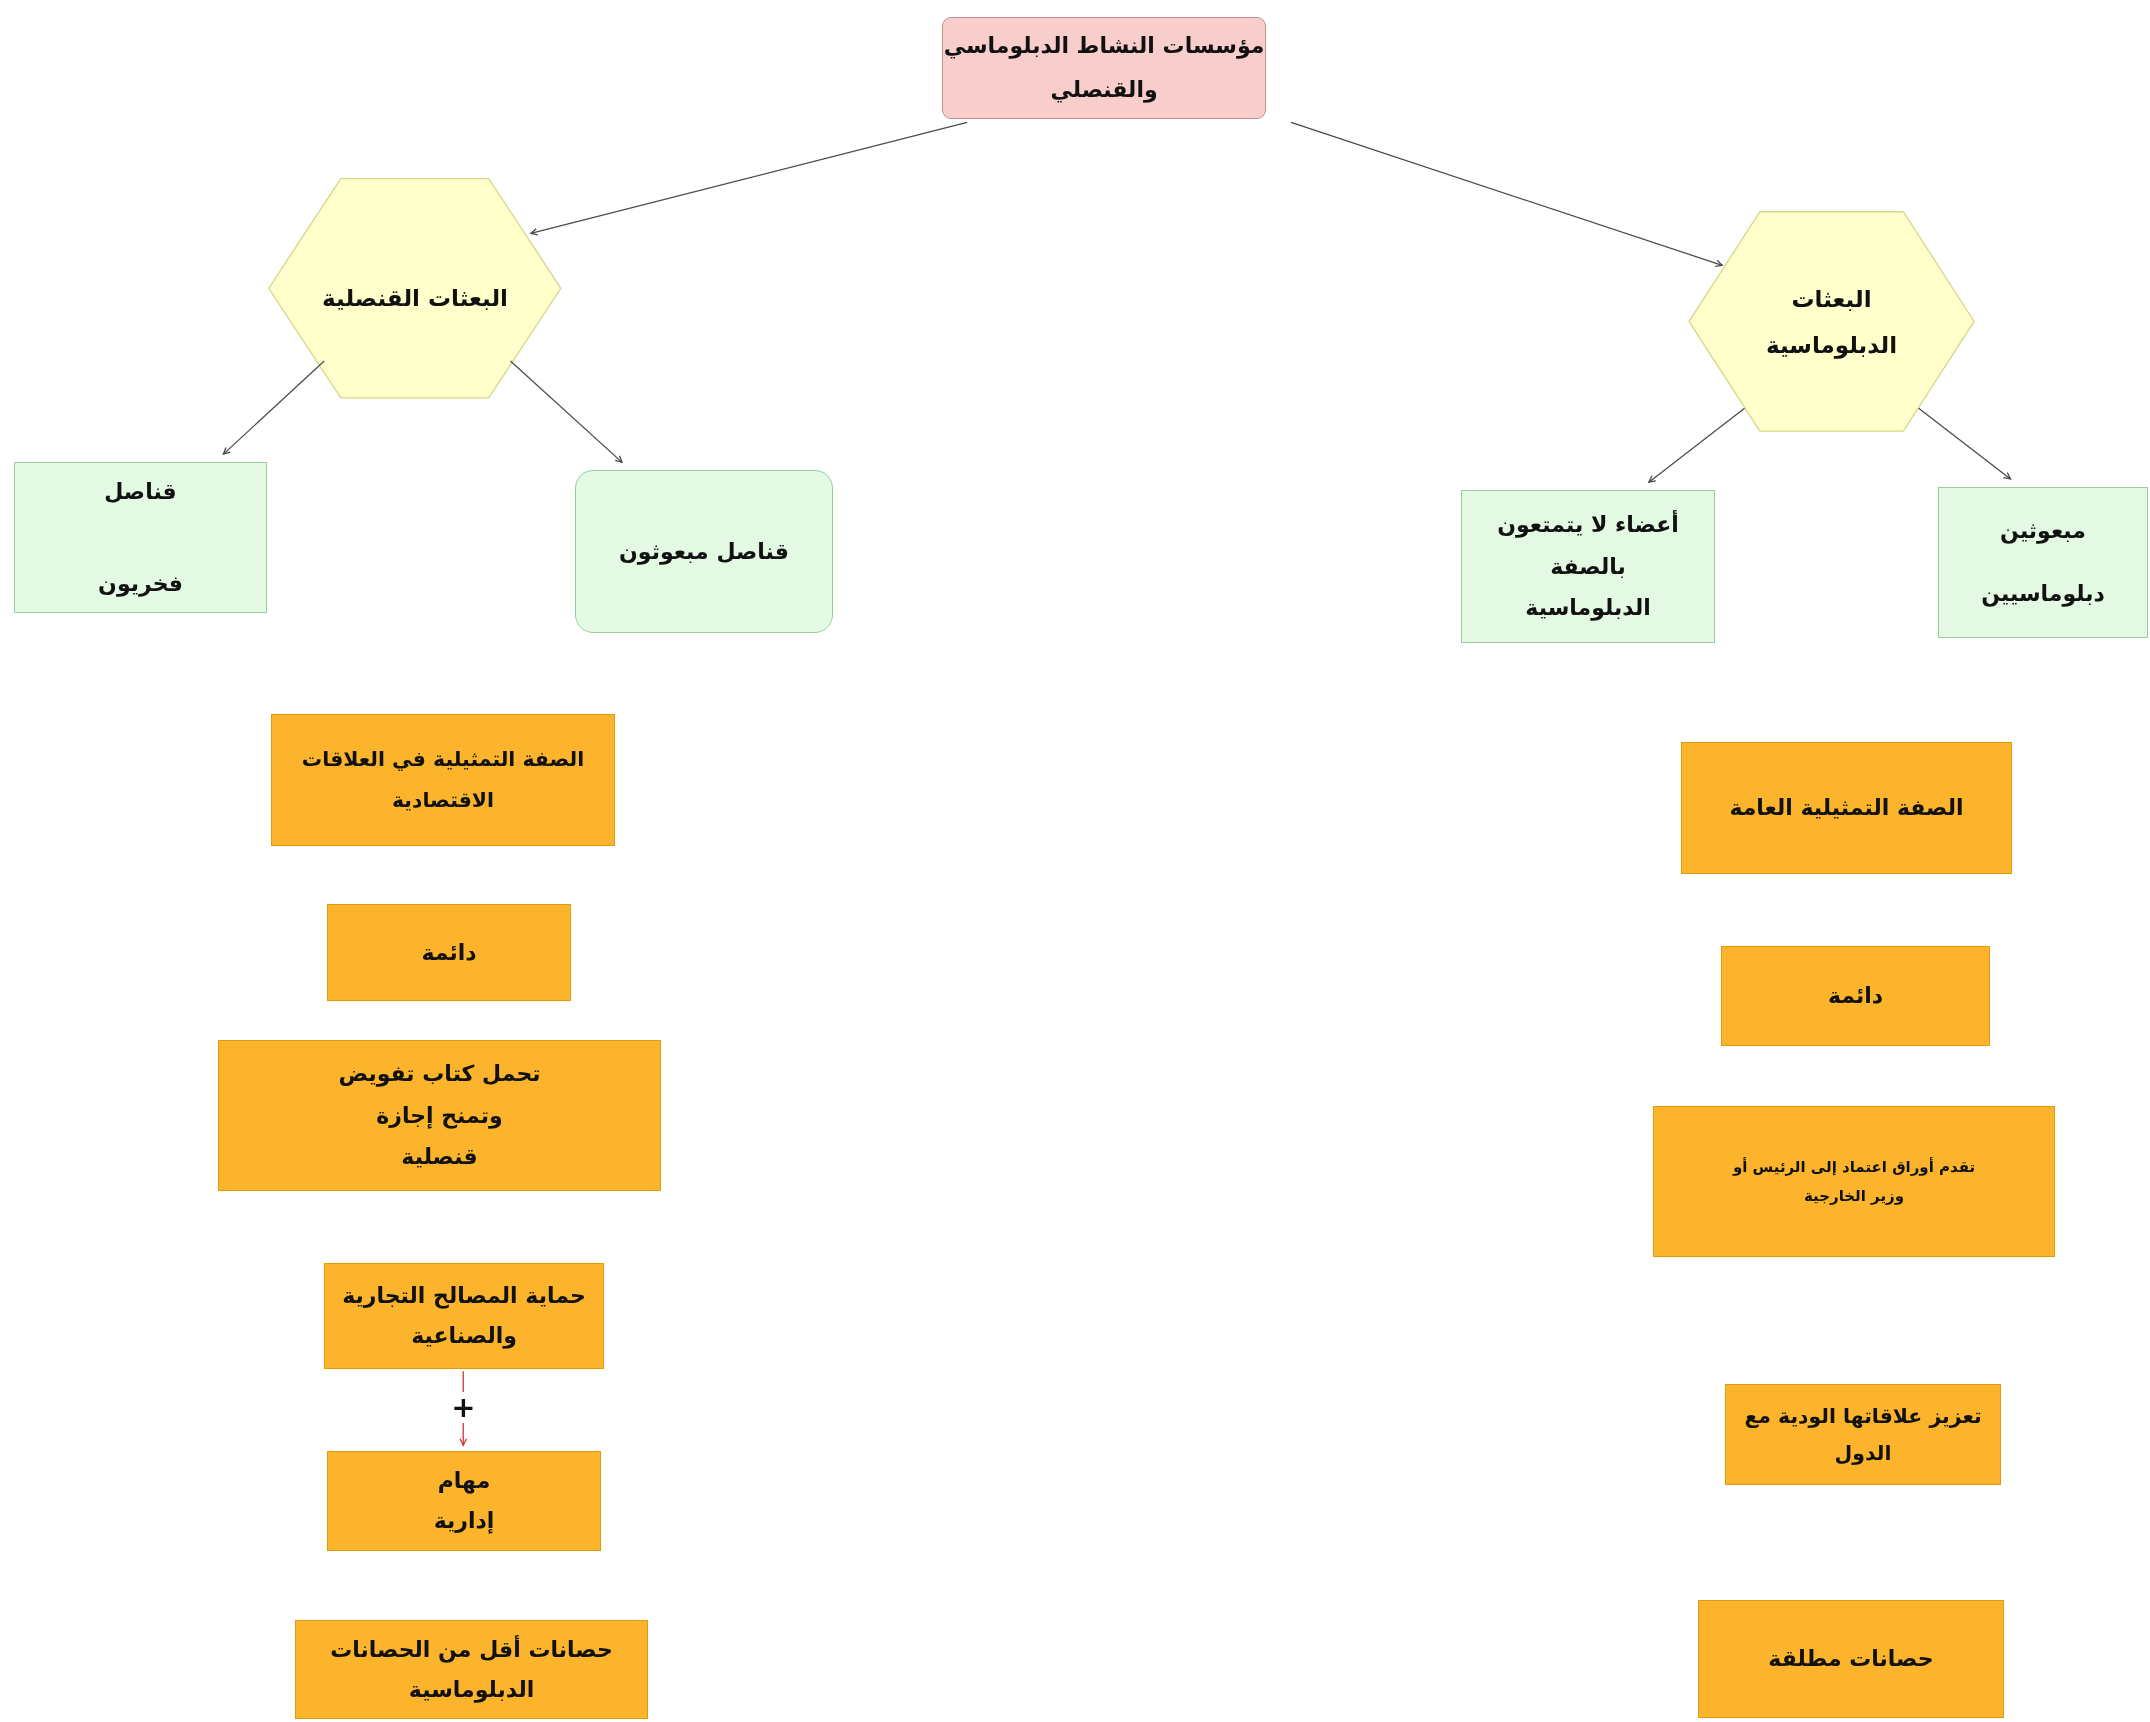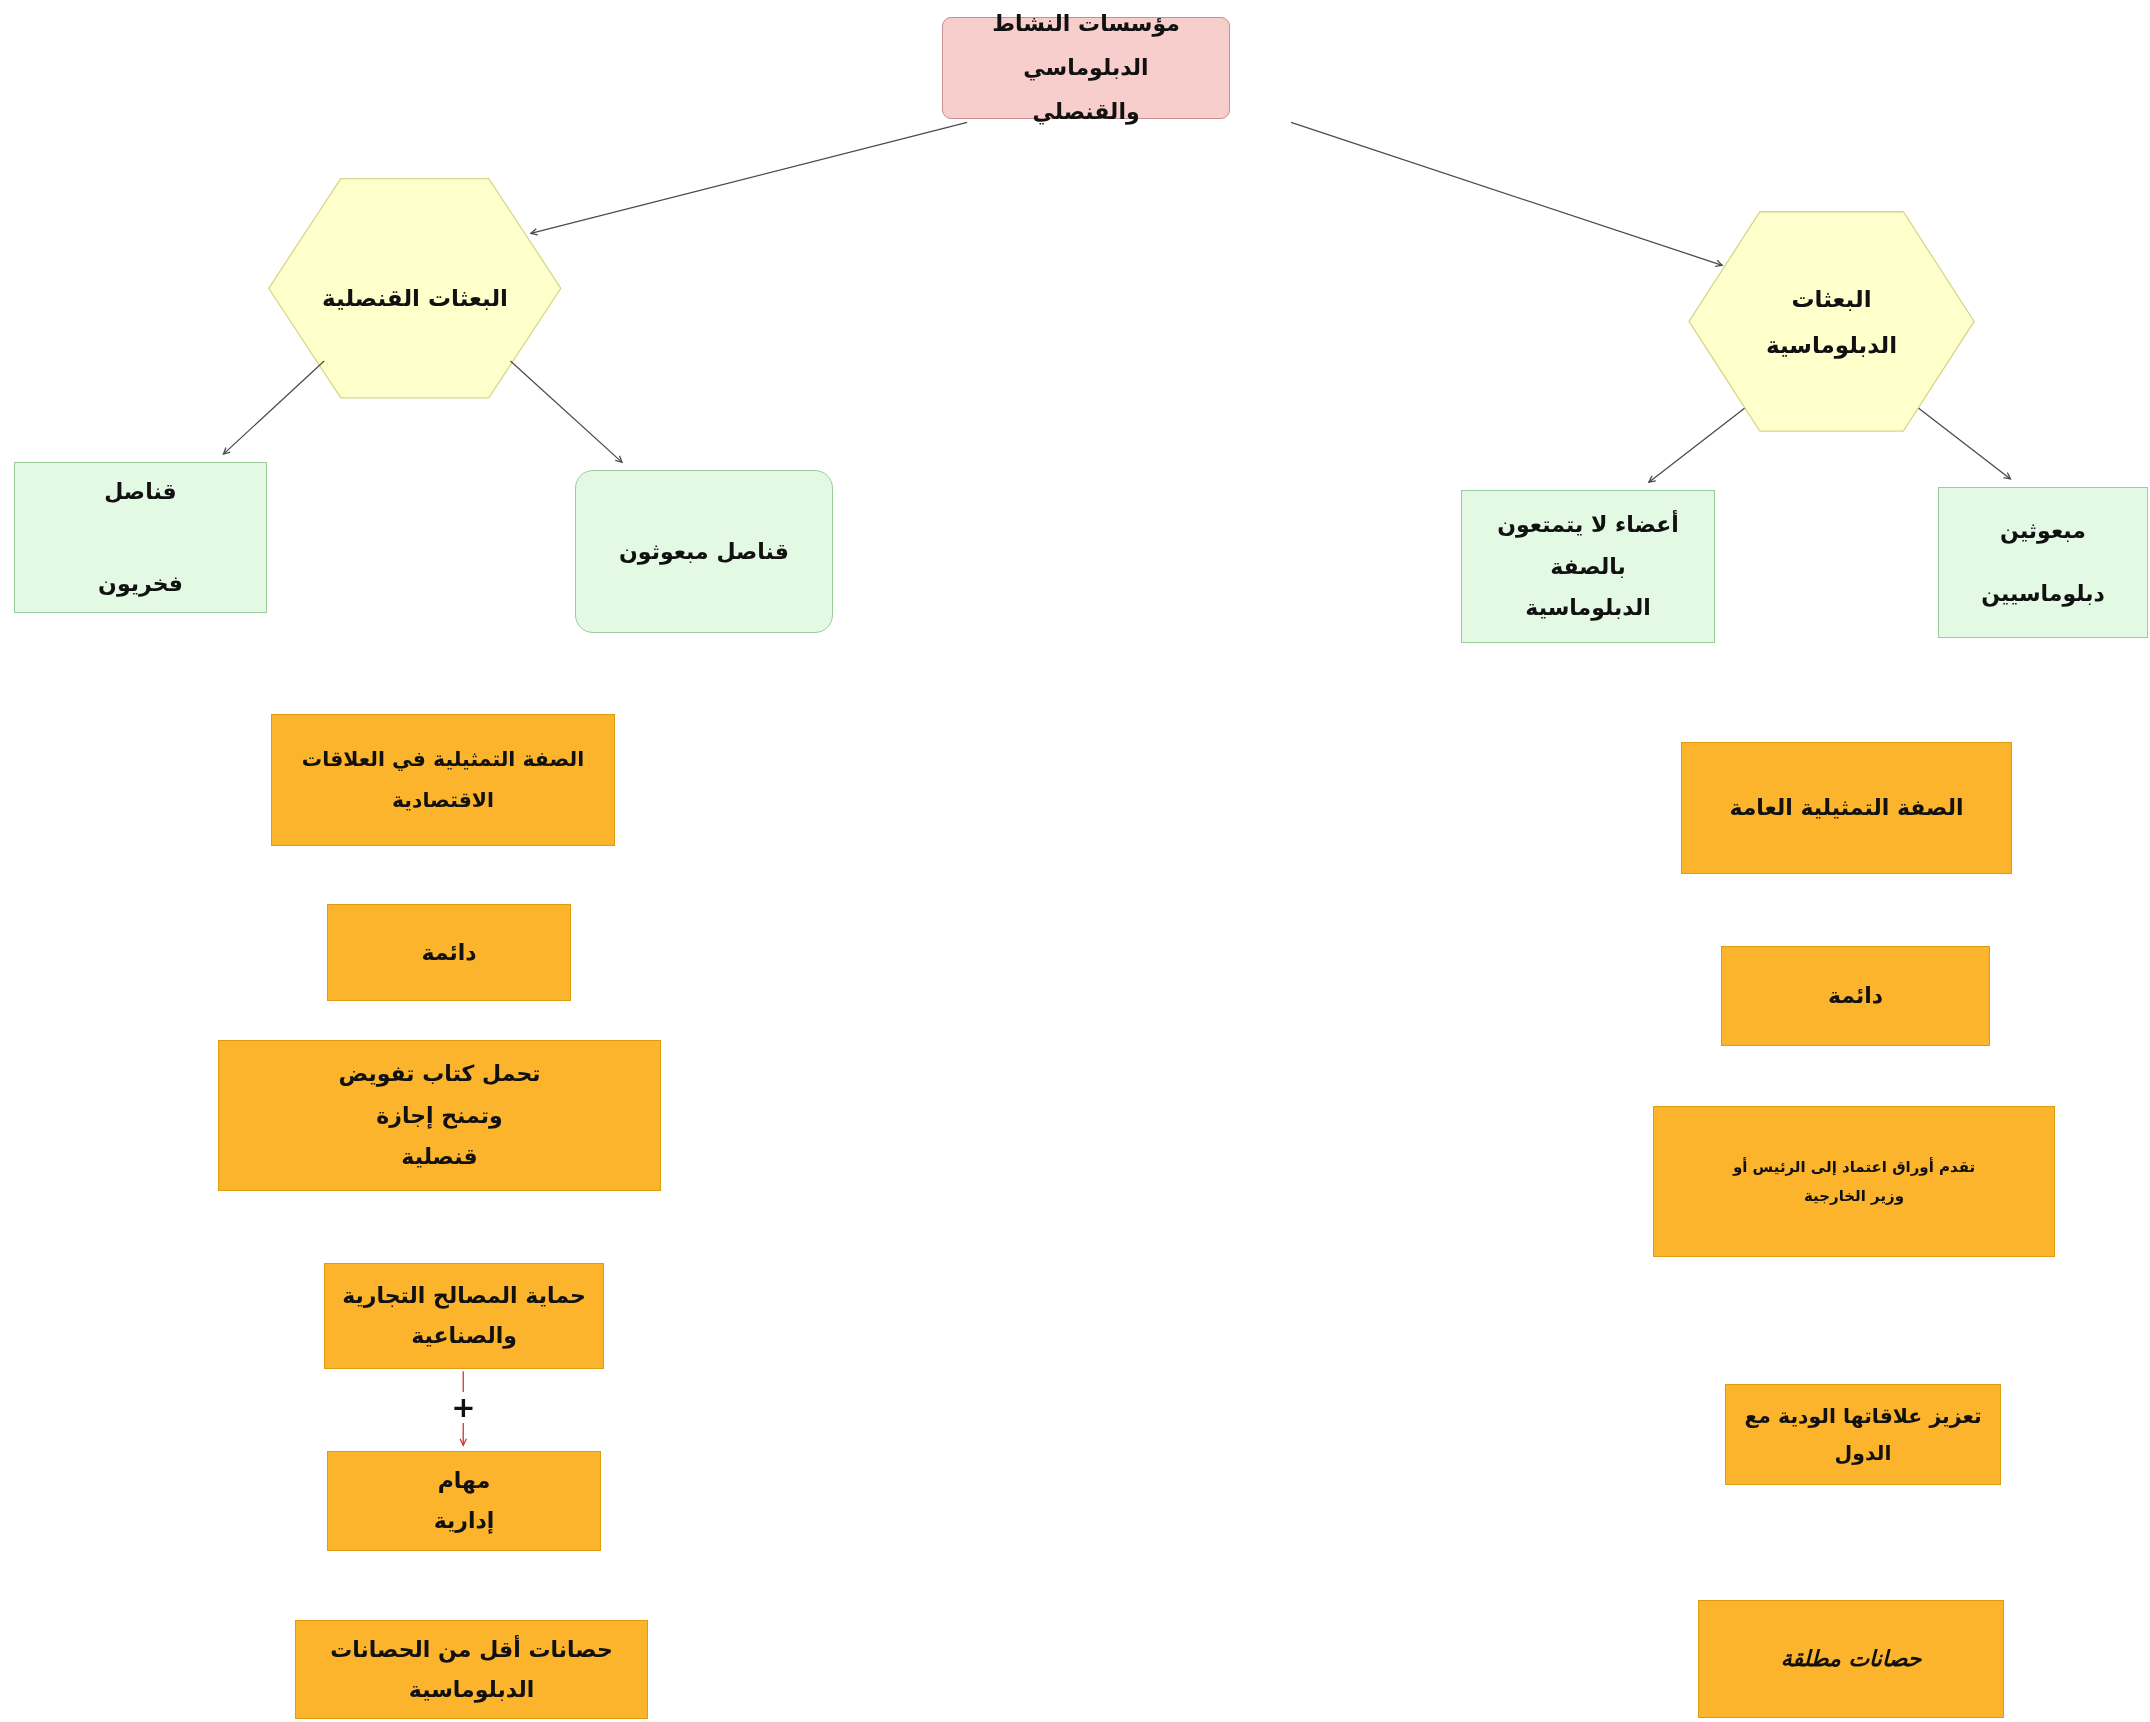--- a/index.html
+++ b/index.html
@@ -78,21 +78,21 @@
 
     <line x1="1516" y1="192" x2="832" y2="366" stroke="#4a4a4a" stroke-width="2" marker-end="url(#arrow-dark)"></line>
     <line x1="2024" y1="192" x2="2700" y2="416" stroke="#4a4a4a" stroke-width="2" marker-end="url(#arrow-dark)"></line>
     <line x1="508" y1="566" x2="350" y2="712" stroke="#4a4a4a" stroke-width="2" marker-end="url(#arrow-dark)"></line>
     <line x1="800" y1="566" x2="975" y2="725" stroke="#4a4a4a" stroke-width="2" marker-end="url(#arrow-dark)"></line>
     <line x1="2735" y1="640" x2="2585" y2="756" stroke="#4a4a4a" stroke-width="2" marker-end="url(#arrow-dark)"></line>
     <line x1="3008" y1="640" x2="3152" y2="751" stroke="#4a4a4a" stroke-width="2" marker-end="url(#arrow-dark)"></line>
     <line x1="726" y1="2150" x2="726" y2="2266" stroke="#cc3333" stroke-width="2" marker-end="url(#arrow-red)"></line>
   </svg>
 
-  <div class="node root-node" style="left:942px; top:16.6px; width:288px; height:102px;">
+  <div class="node root-node" style="left:942px; top:16.6px; width:324px; height:102px;">
     <span class="line">مؤسسات النشاط الدبلوماسي</span>
     <span class="line">والقنصلي</span>
   </div>
 
   <div class="node hex-label" style="left:269px; top:178px; width:292px; height:221px; font-size:23px;margin-top:9px;">
     <span class="line">البعثات القنصلية</span>
   </div>
   <div class="node hex-label" style="left:1689px; top:212px; width:285px; height:219px; font-size:23px;">
     <span class="line">البعثات</span>
     <span class="line">الدبلوماسية</span>
@@ -152,18 +152,18 @@
     <span class="line">دائمة</span>
   </div>
   <div class="node orange-node" style="left:1653px; top:1106px; width:402px; height:151px; font-size:15px; line-height:1.9;">
     <span class="line">تقدم أوراق اعتماد إلى الرئيس أو</span>
     <span class="line">وزير الخارجية</span>
   </div>
   <div class="node orange-node" style="left:1725px; top:1384px; width:276px; height:101px; font-size:20.4px; line-height:1.8;">
     <span class="line">تعزيز علاقاتها الودية مع</span>
     <span class="line">الدول</span>
   </div>
-  <div class="node orange-node" style="left:1698px; top:1600px; width:306px; height:118px;font-style:italic;">
+  <div class="node orange-node" style="left:1698px; top:1600px; width:306px; height:118px;">
     <span class="line">حصانات مطلقة</span>
   </div>
 
 </div>
 
 
 </body></html>

